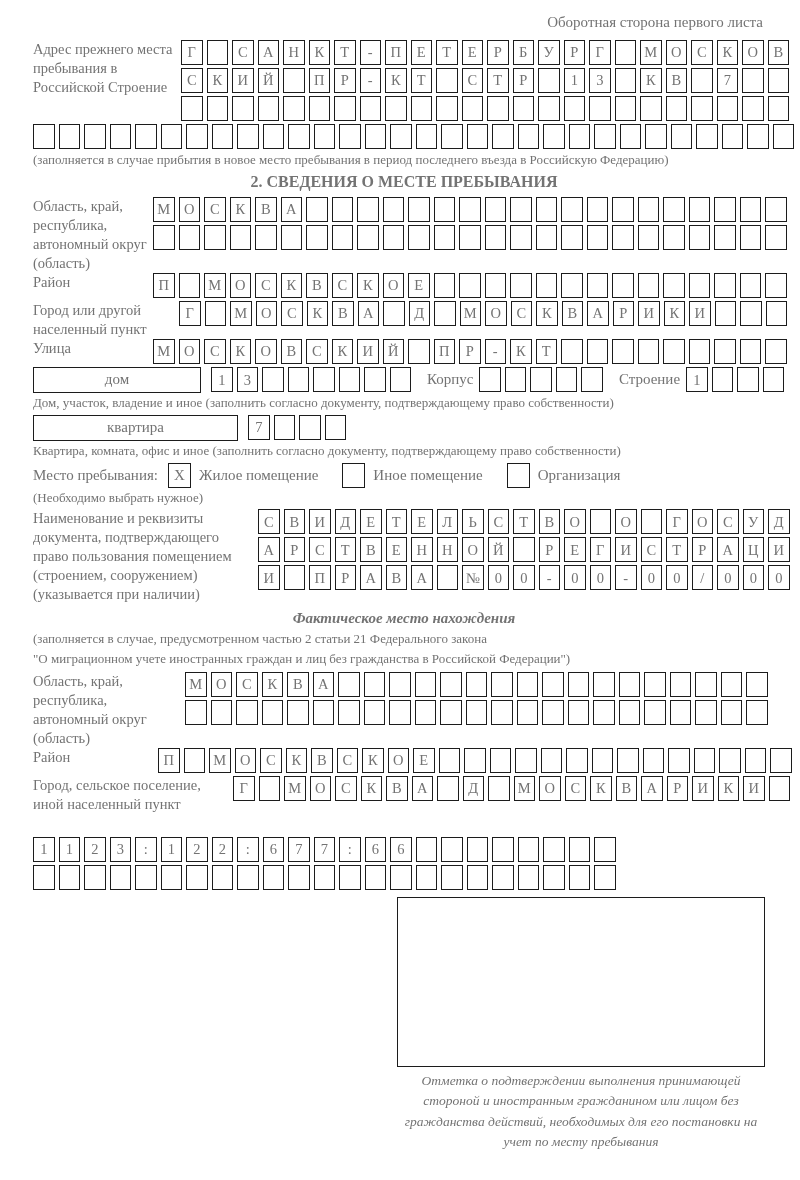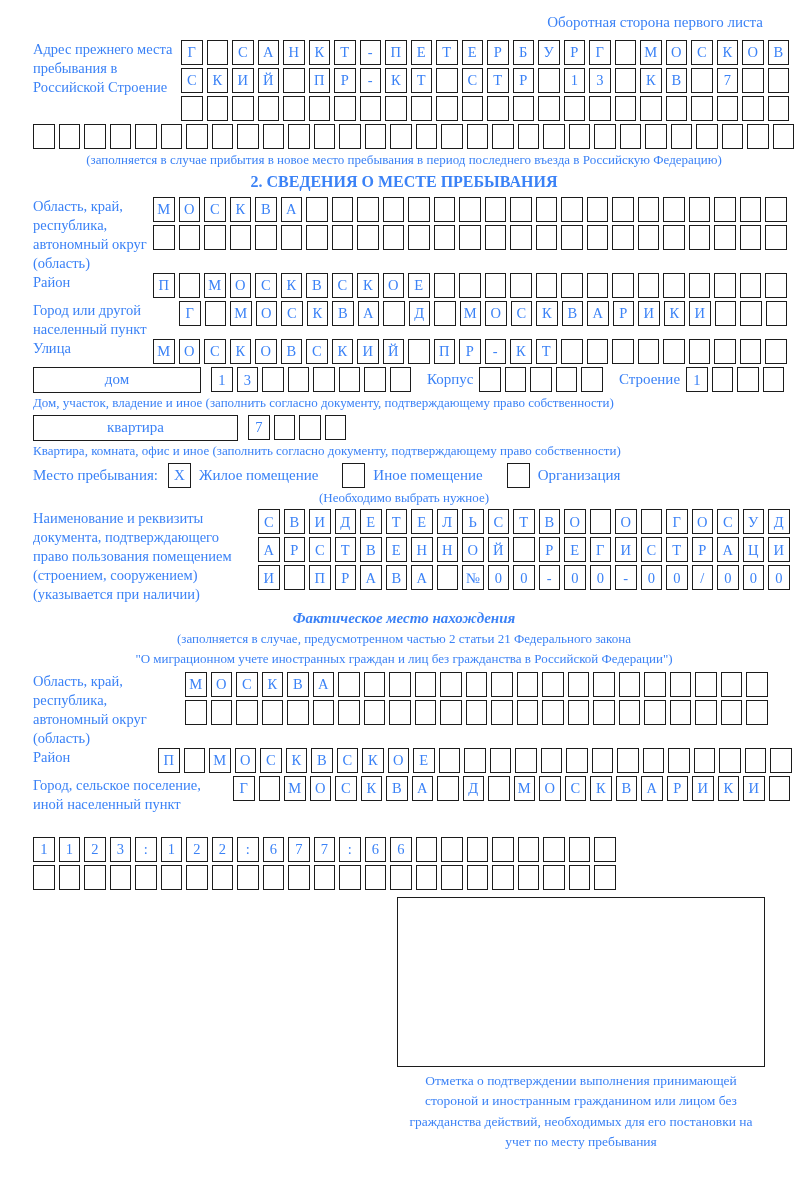--- a/index.html
+++ b/index.html
@@ -1,41 +1,41 @@
 <!DOCTYPE html>
 <html><head>
 <meta charset="utf-8">
 <style>
   html,body { margin:0; padding:0; background:#fff; }
   .page {
     position:relative;
     width:800px; height:1180px;
     box-sizing:border-box;
     padding:14px 25px 12px 33px;
-    background:#fff; color:#3b82f6;
+    background:#fff; color:#737373;
     font-family:"Liberation Serif","DejaVu Serif",serif;
     font-size:14.5px;
     overflow:hidden;
   }
   .corner { text-align:right; font-size:15px; margin-bottom:9px; padding-right:12px; }
 
   .fblock { display:flex; align-items:flex-start; }
   .flabel { flex:none; font-size:14.5px; line-height:1.31; padding-right:4px; box-sizing:border-box; }
   .w148{width:148px}.w120{width:120px}.w146{width:146px}.w225{width:225px}
   .w152{width:152px}.w125{width:125px}.w200{width:200px}.w185{width:182px}
 
   .cellrow { display:flex; gap:4px; margin-bottom:3px; }
   .cellrow.nomb { margin-bottom:0; }
   .cell {
     flex:none; width:21.5px; height:25px;
     border:1.5px solid #1c1c1c; box-sizing:border-box;
     display:flex; align-items:center; justify-content:center;
     font-size:14.5px; line-height:1; background:#fff;
   }
-  .note { font-size:13px; text-align:center; line-height:1.3; margin-bottom:3px; }
+  .note { font-size:13px; text-align:left; line-height:1.3; margin-bottom:3px; }
   .note.left { text-align:left; }
   .h2 { text-align:center; font-weight:bold; font-size:16px; margin:4px 0 6px; }
   .h3 { text-align:center; font-weight:bold; font-size:15px; margin:6px 0 4px;font-style:italic; }
 
   .inline-row { display:flex; align-items:center; margin-bottom:2px; }
   .wbox {
     flex:none; height:26px; border:1.5px solid #1c1c1c; box-sizing:border-box;
     display:flex; align-items:center; justify-content:center; font-size:15px;
   }
   .w-dom { width:168px; margin-right:10px; }
@@ -46,21 +46,21 @@
   .mesto-row .opt-label { margin:0 10px 0 8px; }
   .mesto-row .lead { margin-right:10px; }
   .cbx {
     flex:none; width:23px; height:25px; border:1.5px solid #1c1c1c; box-sizing:border-box;
     display:flex; align-items:center; justify-content:center; font-size:15px; margin-left:14px;
   }
   .cbx.first { margin-left:0; }
 
   .rows.offset { padding-top:23px; }
 
-  .stamp-wrap { width:368px; margin-left:auto; margin-right:10px; margin-top:4px; }
+  .stamp-wrap { width:368px; margin-left:auto; margin-right:10px; margin-top:4px;font-style:italic; }
   .stamp-box { width:368px; height:170px; border:1.5px solid #1c1c1c; box-sizing:border-box; background:#fff; }
   .stamp-caption { font-size:13.5px; text-align:center; line-height:1.5; margin-top:4px; }.mb4{margin-bottom:4px}
 </style>
 </head>
 <body>
 
 <div class="page">
 
   <div class="corner">Оборотная сторона первого листа</div>
 

